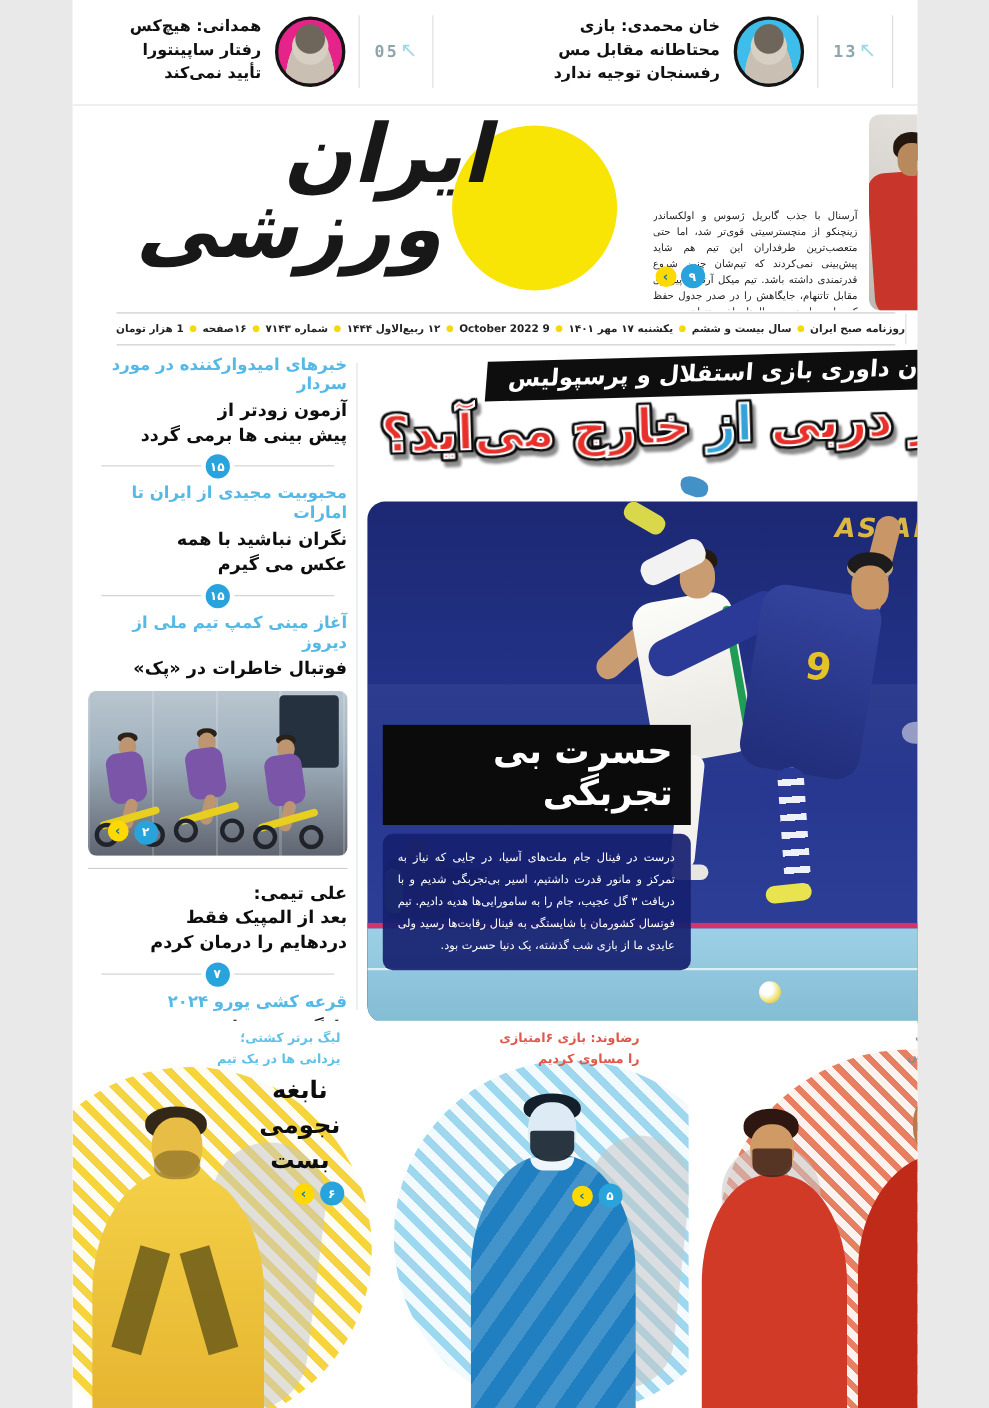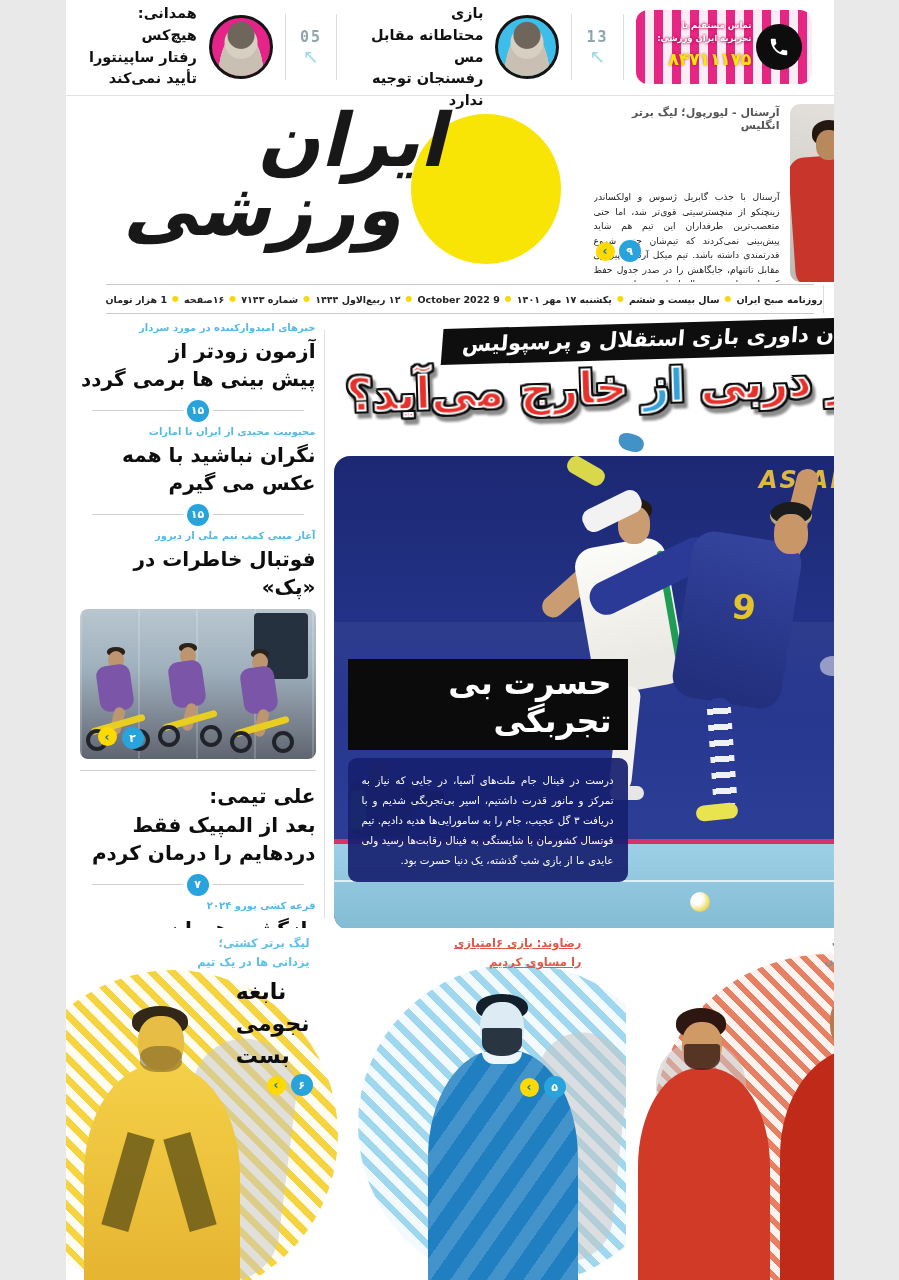--- a/index.html
+++ b/index.html
@@ -16,21 +16,21 @@
   .tt-right{width:168px;}
   .avatar{width:64px;height:64px;border-radius:50%;border:3px solid #141414;flex:0 0 auto;
           background-repeat:no-repeat;}
   .avatar-face{width:100%;height:100%;border-radius:50%;
      background:
        radial-gradient(circle at 50% 30%, #6e655b 0 13px, transparent 14px),
        radial-gradient(circle at 50% 42%, #d8cfc3 0 16px, transparent 17px),
        radial-gradient(ellipse at 50% 102%, #c9bfb2 0 55%, transparent 56%);}
   .avatar.pink{background-color:#e62388;}
   .avatar.blue{background-color:#3dbdea;}
-  .pagebox{display:flex;flex-direction:column;align-items:center;justify-content:center;gap:1px;
+  .pagebox{display:flex;flex-direction:row;align-items:center;justify-content:center;gap:1px;
            padding:0 14px;height:66px;border-left:1px solid #dcdcdc;border-right:1px solid #dcdcdc;}
   .pagenum{font-family:"DejaVu Sans Mono",monospace;font-size:15px;font-weight:bold;color:#8fa5ad;
            letter-spacing:2px;}
   .pagearrow{color:#9fd9e8;font-size:19px;line-height:1;}
   .spacer{flex:1;}
   .phonebox{position:relative;width:176px;height:74px;border-radius:12px;flex:0 0 auto;
             background:repeating-linear-gradient(90deg,#e72582 0 9px,#faeef4 9px 18px);}
   .pb-text{position:absolute;left:12px;top:9px;width:104px;text-align:right;direction:rtl;}
   .pb-line{font-size:8.5px;font-weight:bold;color:#fff;line-height:1.6;
            text-shadow:0 0 3px rgba(180,10,95,.95),0 0 3px rgba(180,10,95,.95);}
@@ -90,22 +90,22 @@
              filter:drop-shadow(2px 0 0 #0b0b0b) drop-shadow(-2px 0 0 #0b0b0b)
                     drop-shadow(0 2px 0 #0b0b0b) drop-shadow(0 -2px 0 #0b0b0b)
                     drop-shadow(3px 5px 1px rgba(0,0,0,.45));}
   .lh-red{color:#e8302a;} .lh-blue{color:#35a1d9;}
   .whistle{position:absolute;left:300px;top:112px;width:26px;height:17px;background:#2e86c1;
            border-radius:50% 50% 50% 12px;transform:rotate(18deg);opacity:.9;}
 
   
   .vrule{position:absolute;left:258px;top:330px;height:588px;width:1px;background:#e0e0e0;}
   .sidebar{position:absolute;left:14px;top:322px;width:236px;direction:rtl;}
-  .sb-kicker{font-size:10px;font-weight:bold;color:#55b9e6;margin:0 0 4px;}
-  .sb-head{font-size:20px;font-weight:bold;color:#0e0e0e;line-height:1.42;white-space:pre-line;}
+  .sb-kicker{font-size:15px;font-weight:bold;color:#55b9e6;margin:0 0 4px;}
+  .sb-head{font-size:16px;font-weight:bold;color:#0e0e0e;line-height:1.42;white-space:pre-line;}
   .sb-div{position:relative;border-top:1px solid #cfcfcf;margin:16px 12px 15px;height:0;}
   .sb-div.plain{margin:11px 0;}
   .sb-badge{position:absolute;top:-11px;left:50%;transform:translateX(-50%);width:22px;height:22px;
             border-radius:50%;background:#29a3dc;color:#fff;font-size:11px;font-weight:bold;
             display:flex;align-items:center;justify-content:center;box-shadow:0 0 0 4px #fff;}
   .pp-yellow{width:19px;height:19px;border-radius:50%;background:#ffd900;color:#1777a8;font-size:12px;
              font-weight:bold;display:flex;align-items:center;justify-content:center;}
   .pp-blue{width:22px;height:22px;border-radius:50%;background:#29a3dc;color:#fff;font-size:11px;
            font-weight:bold;display:flex;align-items:center;justify-content:center;}
   .sb-photo{position:relative;height:150px;border-radius:8px;margin:8px 0 2px;overflow:hidden;direction:ltr;
@@ -193,21 +193,21 @@
   .circ-yellow{left:-58px;top:42px;width:330px;height:330px;
      background:repeating-linear-gradient(45deg,#f6d43f 0 7px,#fffdf2 7px 15px);}
   .circ-blue{left:12px;top:36px;width:322px;height:322px;
      background:repeating-linear-gradient(45deg,#9ed7ee 0 7px,#f2fafe 7px 15px);}
   .circ-red{left:26px;top:26px;width:352px;height:352px;
      background:repeating-linear-gradient(45deg,#e77f63 0 6px,#fdf2ee 6px 13px);}
   .b-kicker{position:absolute;z-index:5;font-size:11.5px;font-weight:bold;line-height:1.65;
             white-space:pre-line;text-align:right;direction:rtl;}
   .bk-blue{color:#5fc0e8;} .bk-red{color:#e2574b;} .bk-gray{color:#8d8d8d;}
   .b-head{position:absolute;z-index:5;font-weight:bold;color:#0d0d0d;white-space:pre-line;
-          text-align:left;direction:rtl;}
+          text-align:center;direction:rtl;}
   .b-pages{position:absolute;z-index:6;display:flex;gap:5px;align-items:center;}
   .fig{position:absolute;z-index:2;}
   .fig-shadow{position:absolute;background:#c6c6c6;opacity:.55;border-radius:60px;}
   
   .wr{left:14px;top:86px;width:210px;height:280px;}
   .wr-shadow{left:104px;top:24px;width:104px;height:244px;transform:rotate(7deg);}
   .wr-hair{position:absolute;left:52px;top:-8px;width:56px;height:30px;background:#332817;border-radius:50% 50% 42% 42%;}
   .wr-head{position:absolute;left:58px;top:2px;width:46px;height:54px;background:#e7bd45;border-radius:45%;}
   .wr-beard{position:absolute;left:60px;top:32px;width:42px;height:26px;background:rgba(62,46,20,.38);border-radius:40%;}
   .wr-torso{position:absolute;left:4px;top:50px;width:156px;height:230px;border-radius:48% 48% 10px 10px;
@@ -232,21 +232,21 @@
   .peA-beard{position:absolute;left:52px;top:60px;width:36px;height:26px;background:#41231a;border-radius:10% 10% 45% 45%;opacity:.85;}
   .peA-torso{position:absolute;left:6px;top:84px;width:132px;height:214px;background:#d23a28;border-radius:46% 46% 0 0;}
   .peB-head{position:absolute;left:198px;top:10px;width:50px;height:58px;background:#b97a4b;border-radius:45%;}
   .peB-torso{position:absolute;left:148px;top:64px;width:172px;height:234px;background:#c02a18;border-radius:46% 46% 0 0;}
   .peB-logo{position:absolute;left:224px;top:120px;width:24px;height:24px;border-radius:50%;background:#f2e8e2;
             border:4px solid #8e1d10;}
   
   .bc-wrestle .b-kicker{right:36px;top:6px;}
   .bc-wrestle .b-head{right:36px;top:48px;font-size:22px;line-height:1.45;}
   .bc-wrestle .b-pages{right:33px;top:146px;}
-  .bc-esteghlal .b-kicker{right:44px;top:6px;text-decoration:underline;}
+  .bc-esteghlal .b-kicker{right:44px;top:6px;}
   .bc-esteghlal .b-head{right:44px;top:46px;font-size:23px;line-height:1.42;}
   .bc-esteghlal .b-pages{right:60px;top:148px;}
   .bc-perspolis .b-kicker{right:36px;top:4px;}
   .bc-perspolis .b-head{right:36px;top:42px;font-size:21px;line-height:1.45;}
   .bc-perspolis .b-pages{right:37px;top:196px;}
 </style>
 </head>
 <body>
 
 <div class="page">
@@ -266,44 +266,31 @@
     <div class="teaser-text tt-right">خان محمدی: بازی
 محتاطانه مقابل مس
 رفسنجان توجیه ندارد</div>
     <div class="avatar blue">
         <div class="avatar-face"></div>
       </div>
     <div class="pagebox">
       <span class="pagenum">13</span>
       <span class="pagearrow">↖</span>
     </div>
-    <div class="phonebox">
-      <div class="pb-text">
-        <div class="pb-line">تماس مستقیم با</div>
-        <div class="pb-line">تحریریه ایران ورزشی:</div>
-        <div class="pb-number">۸۴۷۱۱۱۷۵</div>
-      </div>
-      <div class="pb-circle">
-        <svg width="22" height="22" viewBox="0 0 24 24">
-            <path fill="#fff" d="M6.6 10.8c1.5 2.9 3.7 5.1 6.6 6.6l2.2-2.2c.3-.3.7-.4 1-.2 1.1.4 2.3.6 3.6.6.6 0 1 .4 1 1V20c0 .6-.4 1-1 1C10.6 21 3 13.4 3 4c0-.6.4-1 1-1h3.5c.6 0 1 .4 1 1 0 1.2.2 2.4.6 3.6.1.3 0 .7-.2 1l-2.3 2.2z"></path>
-          </svg>
-      </div>
-    </div>
   </div>
 
   <div class="masthead">
     <div class="logo-circle"></div>
     <div class="logo-text">
       <div class="logo-l1">ایران</div>
       <div class="logo-l2">ورزشی</div>
     </div>
   </div>
 
   <div class="arsenal">
-    <div class="ars-kicker">آرسنال - لیورپول؛ لیگ برتر انگلیس</div>
     <div class="ars-body">آرسنال با جذب گابریل ژسوس و اولکساندر زینچنکو از منچسترسیتی قوی‌تر شد، اما حتی متعصب‌ترین طرفداران این تیم هم شاید پیش‌بینی نمی‌کردند که تیم‌شان چنین شروع قدرتمندی داشته باشد. تیم میکل آرتتا با پیروزی مقابل تاتنهام، جایگاهش را در صدر جدول حفظ کرد. لیورپول هم در سال‌های اخیر، تنها تیمی بوده که پا به پای منچسترسیتی پیش رفته و این باعث می‌شود نبرد امروز جذاب باشد.</div>
     <div class="ars-pages">
       <span class="pp-yellow">‹</span>
       <span class="pp-blue">۹</span>
     </div>
     <div class="ars-photo">
       <div class="ap-p1-torso"></div>
       <div class="ap-p1-hair"></div>
       <div class="ap-p1-head"></div>
       <div class="ap-p2-arm"></div>

